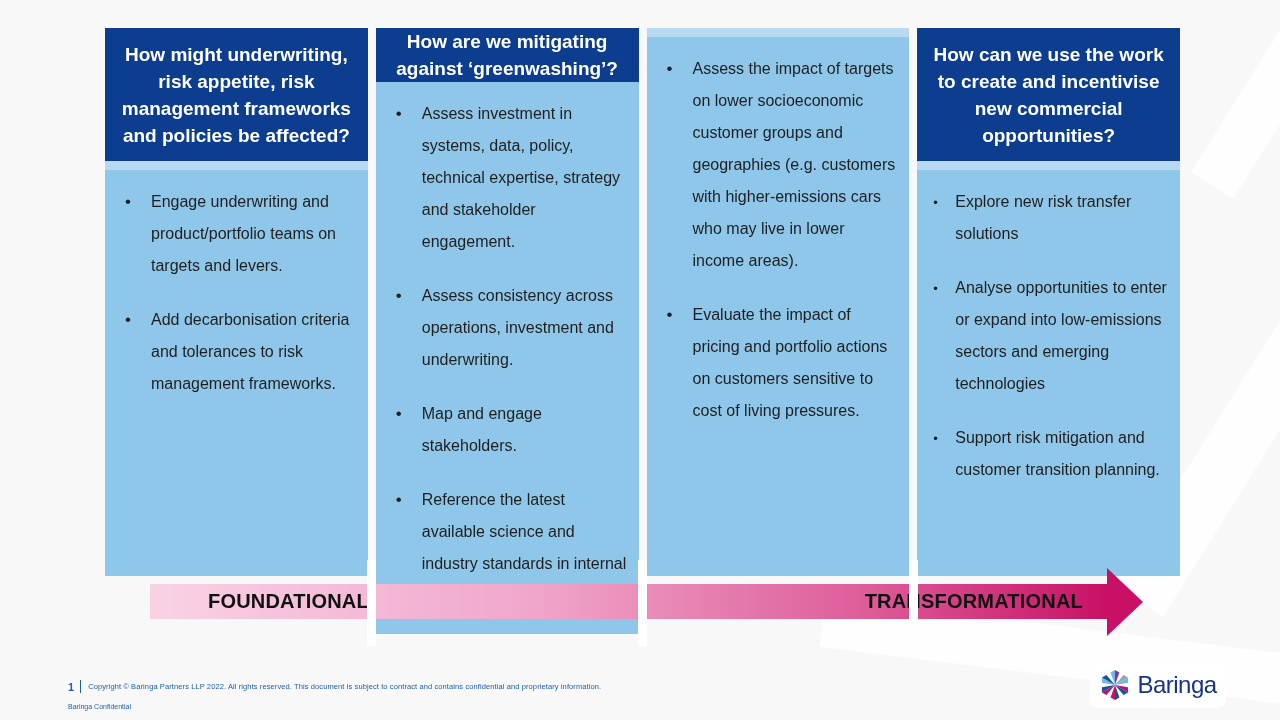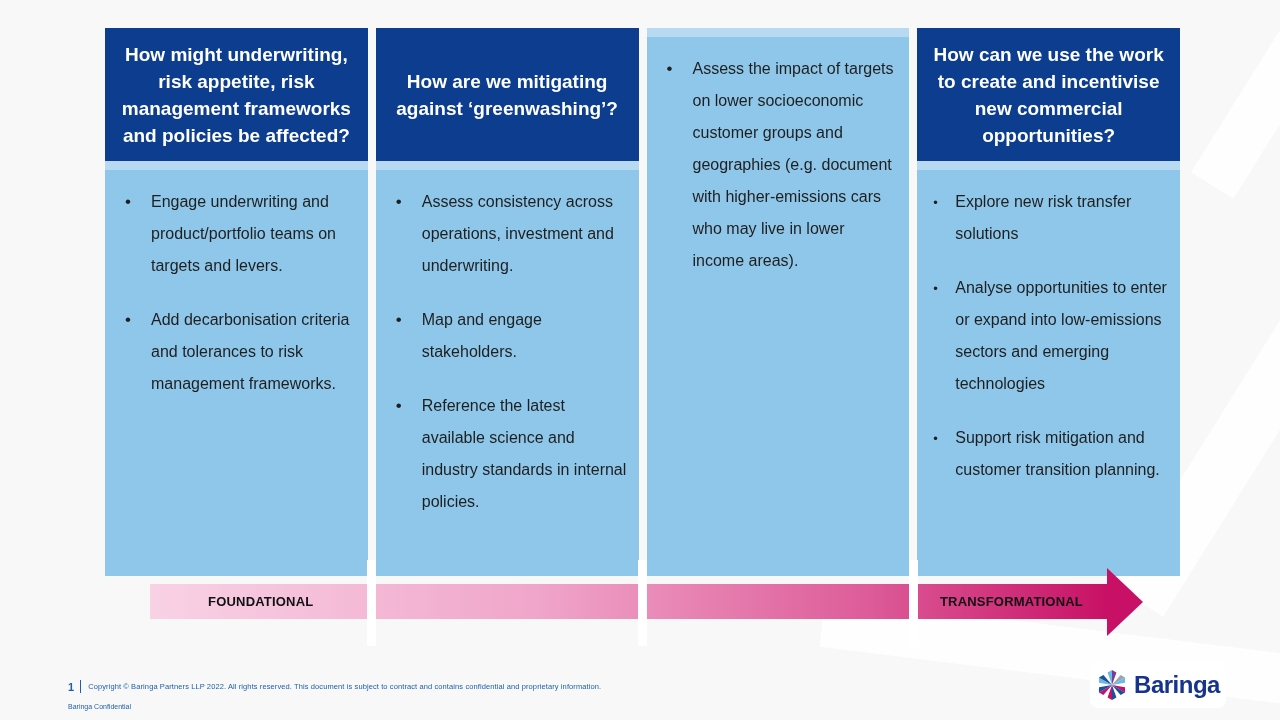--- a/index.html
+++ b/index.html
@@ -36,38 +36,38 @@
     background:linear-gradient(90deg,#f9d2e5 0%, #f2aacd 35%, #e univ069f 0%, #d9468c 70%, #c81166 100%);
     background:linear-gradient(90deg,#f9d2e5 0%, #f0a6ca 40%, #dd5c99 75%, #c81166 100%);
     display:flex; align-items:center; justify-content:space-between;
     padding:0 24px 0 58px;
   }
   .arrow-head {
     position:absolute; left:957px; top:0; width:0; height:0;
     border-top:34px solid transparent; border-bottom:34px solid transparent;
     border-left:36px solid #c81166;
   }
-  .arrow-label { font-weight:bold; font-size:13px; color:#111111; letter-spacing:.2px; white-space:nowrap; }
+  .arrow-label { font-weight:bold; font-size:20px; color:#111111; letter-spacing:.2px; white-space:nowrap; }
 
   .gap-cover { position:absolute; top:560px; width:9px; height:86px; background:#ffffff; z-index:3; }
   .gap-cover.g1 { left:367px; }
   .gap-cover.g2 { left:638px; }
   .gap-cover.g3 { left:909px; }
 
   
   .footer-line1 { position:absolute; left:68px; top:680px; display:flex; align-items:center; z-index:4; color:#1d5fad; }
   .page-number { font-weight:bold; font-size:11px; }
   .footer-divider { width:0; height:13px; border-left:1.5px solid #1d5fad; margin:0 7px 0 6px; }
   .copyright { font-size:7.5px; letter-spacing:.1px; }
   .confidential { position:absolute; left:68px; top:703px; font-size:7px; color:#1d5fad; z-index:4; }
 
   
   .logo-card { position:absolute; left:1090px; top:662px; width:136px; height:46px; background:#ffffff; border-radius:8px;
     display:flex; align-items:center; justify-content:center; gap:6px; z-index:4; }
-  .logo-word { font-weight:bold; font-size:24px; color:#16338f; letter-spacing:-0.5px; }
+  .logo-word { font-weight:normal; font-size:24px; color:#16338f; letter-spacing:-0.5px; }
 </style>
 </head>
 <body>
 
 <div class="slide">
 
   <div class="stripe stripe-1"></div>
   <div class="stripe stripe-2"></div>
   <div class="stripe stripe-3"></div>
 
@@ -82,32 +82,34 @@
           <li>Add decarbonisation criteria and tolerances to risk management frameworks.</li>
         </ul>
       </div>
     </div>
 
     <div class="column">
       <div class="col-header">How are we mitigating against ‘greenwashing’?</div>
       <div class="col-divider"></div>
       <div class="col-body">
         <ul>
+          <li>Assess investment in systems, data, policy, technical expertise, strategy and stakeholder engagement.</li>
           <li>Assess consistency across operations, investment and underwriting.</li>
           <li>Map and engage stakeholders.</li>
           <li>Reference the latest available science and industry standards in internal policies.</li>
         </ul>
       </div>
     </div>
 
     <div class="column">
       <div class="col-divider"></div>
       <div class="col-body">
         <ul>
-          <li>Assess the impact of targets on lower socioeconomic customer groups and geographies (e.g. document with higher-emissions cars who may live in lower income areas).</li>
+          <li>Assess the impact of targets on lower socioeconomic customer groups and geographies (e.g. customers with higher-emissions cars who may live in lower income areas).</li>
+          <li>Evaluate the impact of pricing and portfolio actions on customers sensitive to cost of living pressures.</li>
         </ul>
       </div>
     </div>
 
     <div class="column small-bullets">
       <div class="col-header">How can we use the work to create and incentivise new commercial opportunities?</div>
       <div class="col-divider"></div>
       <div class="col-body">
         <ul>
           <li>Explore new risk transfer solutions</li>

